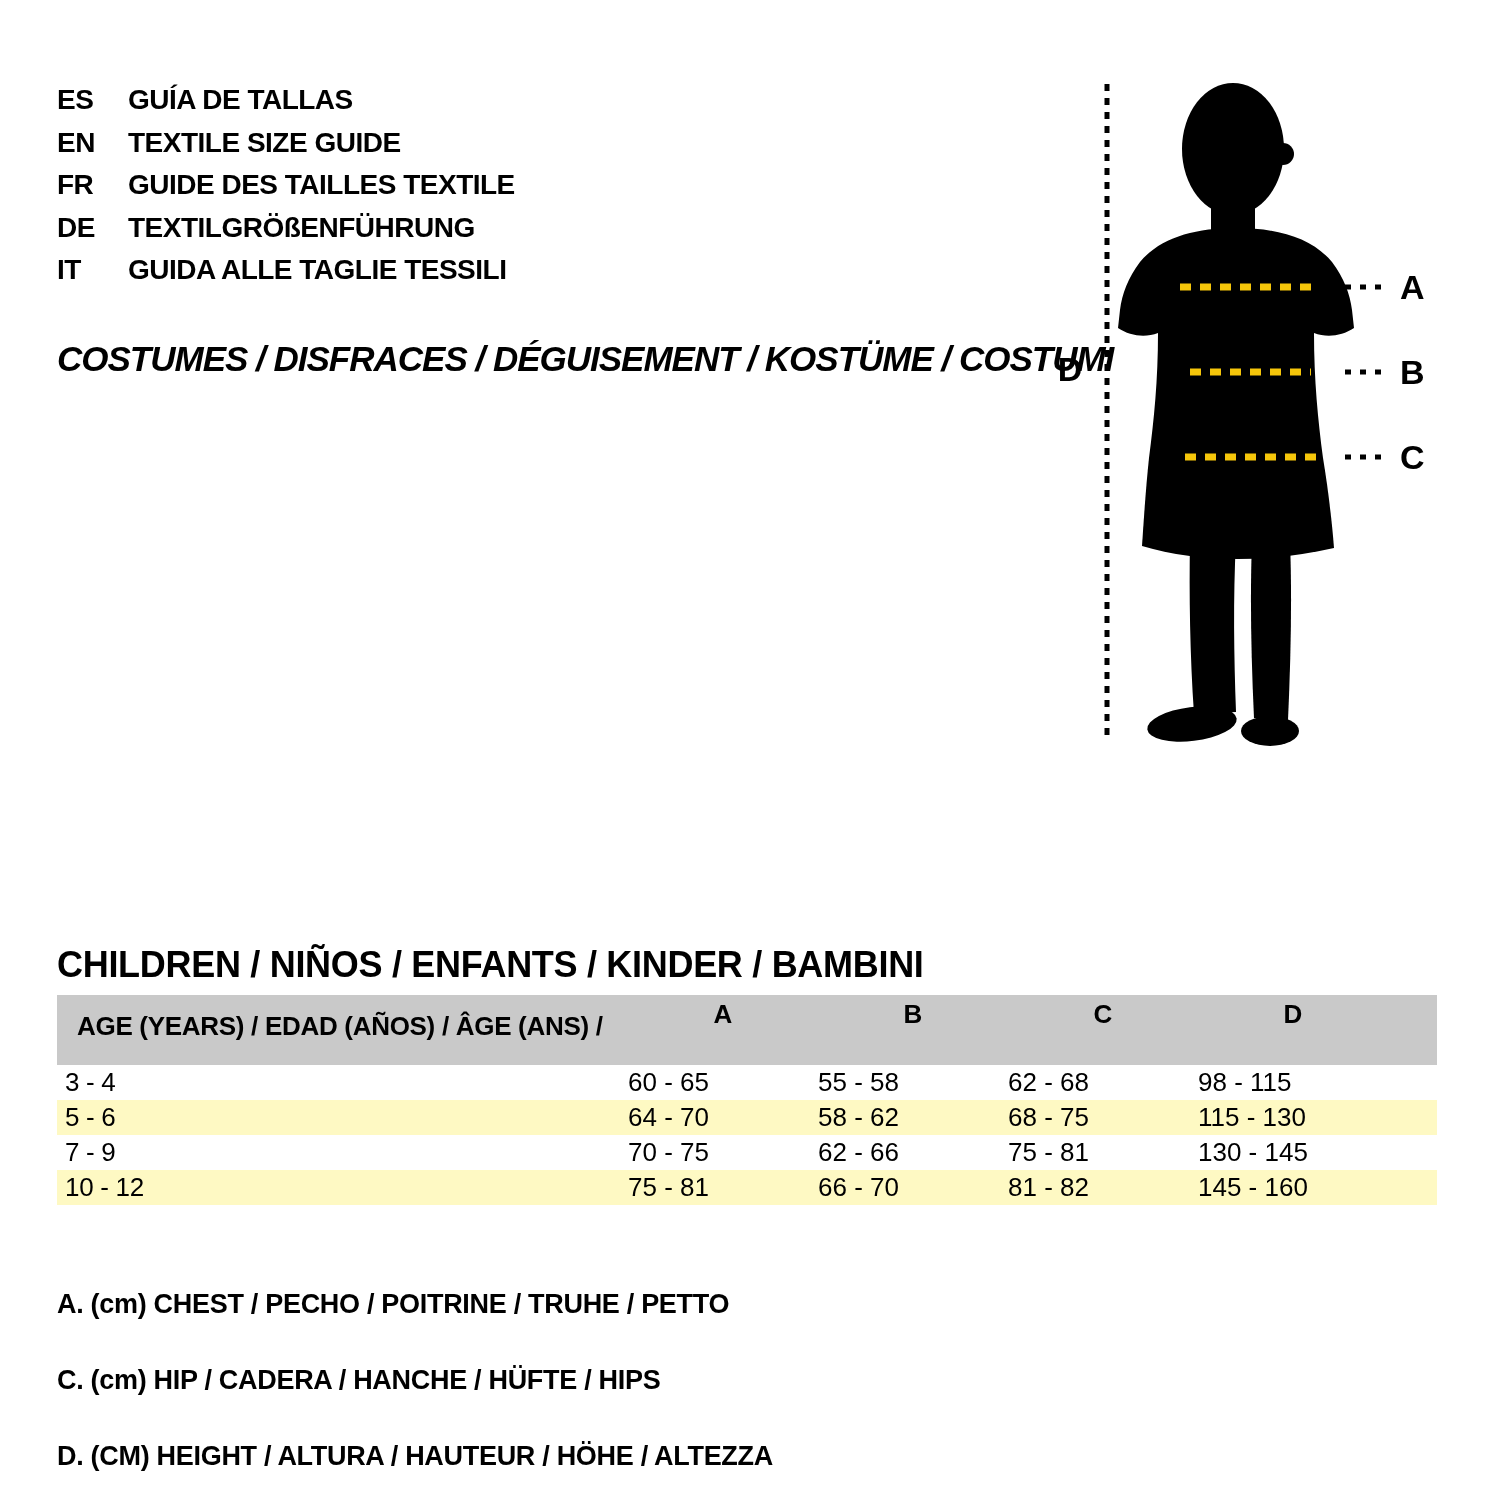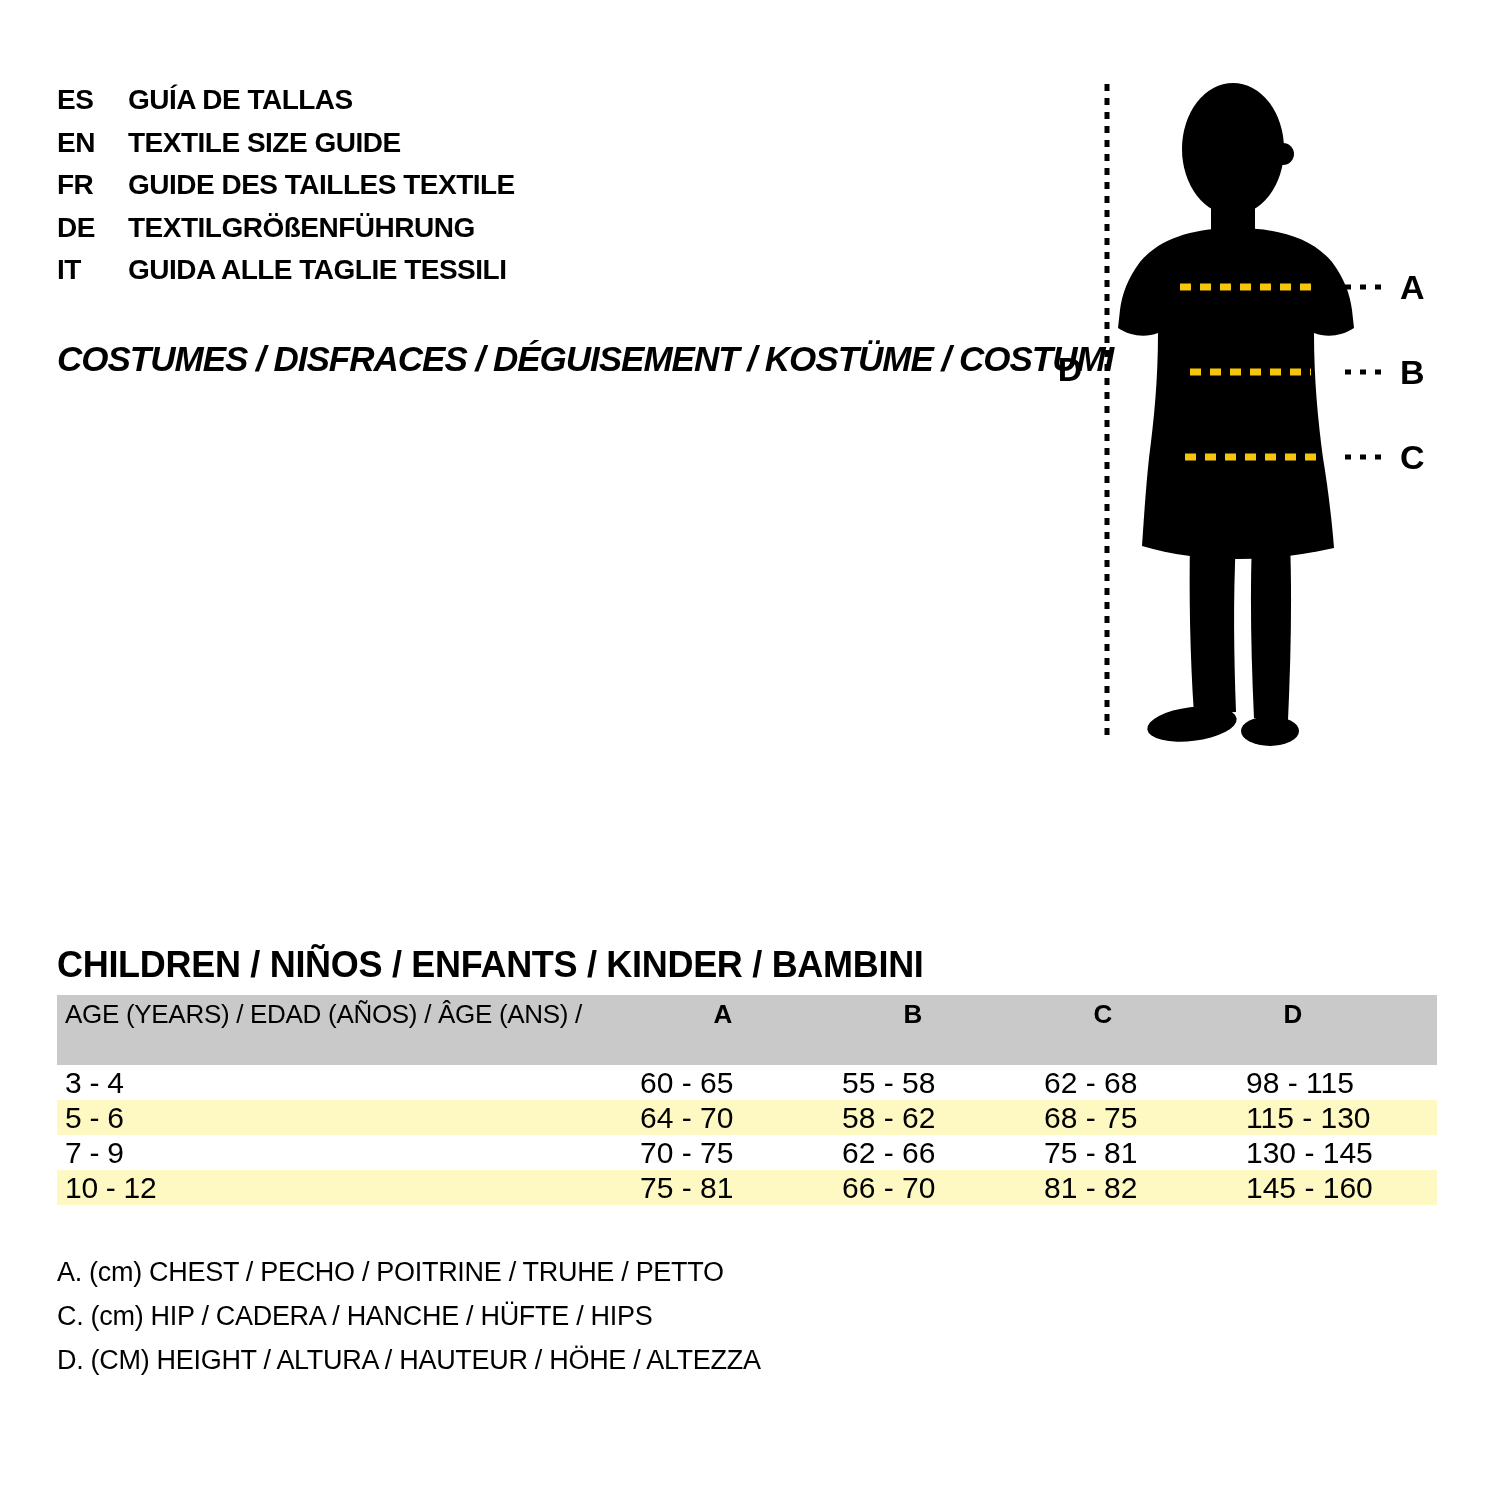--- a/index.html
+++ b/index.html
@@ -27,31 +27,31 @@
   .figure{position:absolute;left:1040px;top:80px;width:420px;height:670px;}
   .figure text{font-family:"Liberation Sans",sans-serif;font-weight:700;font-size:34px;}
 
   
   .section-title{position:absolute;left:57px;top:944px;font-size:36px;letter-spacing:-0.3px;font-weight:600;white-space:nowrap;}
 
   
   .size-table{position:absolute;left:57px;top:995px;width:1380px;}
   .t-row{display:grid;grid-template-columns:571px 190px 190px 190px 190px 1fr;}
   .thead{background:#c9c9c9;height:70px;}
-  .th-age{padding:4px 0 0 8px;font-size:26px;line-height:31px;letter-spacing:-0.3px;font-weight:400;}
+  .th-age{padding:16px 0 0 8px;font-size:26px;line-height:31px;letter-spacing:-0.3px;font-weight:700;margin-left:12px;}
   .th-age span{display:block;white-space:nowrap;}
   .th-col{padding-top:4px;font-size:26px;line-height:31px;text-align:center;font-weight:600;}
-  .t-data{height:35px;line-height:35px;font-size:30px;gap:12px;}
+  .t-data{height:35px;line-height:35px;font-size:26px;}
   .t-data .td-age{padding-left:8px;letter-spacing:-0.3px;}
   .t-data .td-val{text-align:left;}
   .row-alt{background:#fef9c3;}
 
   
   .legend{position:absolute;left:57px;top:1250px;}
-  .legend-line{font-size:27px;line-height:44px;letter-spacing:-0.3px;white-space:nowrap;font-weight:400;}
+  .legend-line{font-size:27px;line-height:44px;letter-spacing:-0.3px;white-space:nowrap;font-weight:700;margin-top:32px;}
 </style>
 </head>
 <body>
 
 <div class="page">
 
   <div class="lang-list">
     <div class="lang-row">
       <span class="lang-code">ES</span>
       <span class="lang-title">GUÍA DE TALLAS</span>

